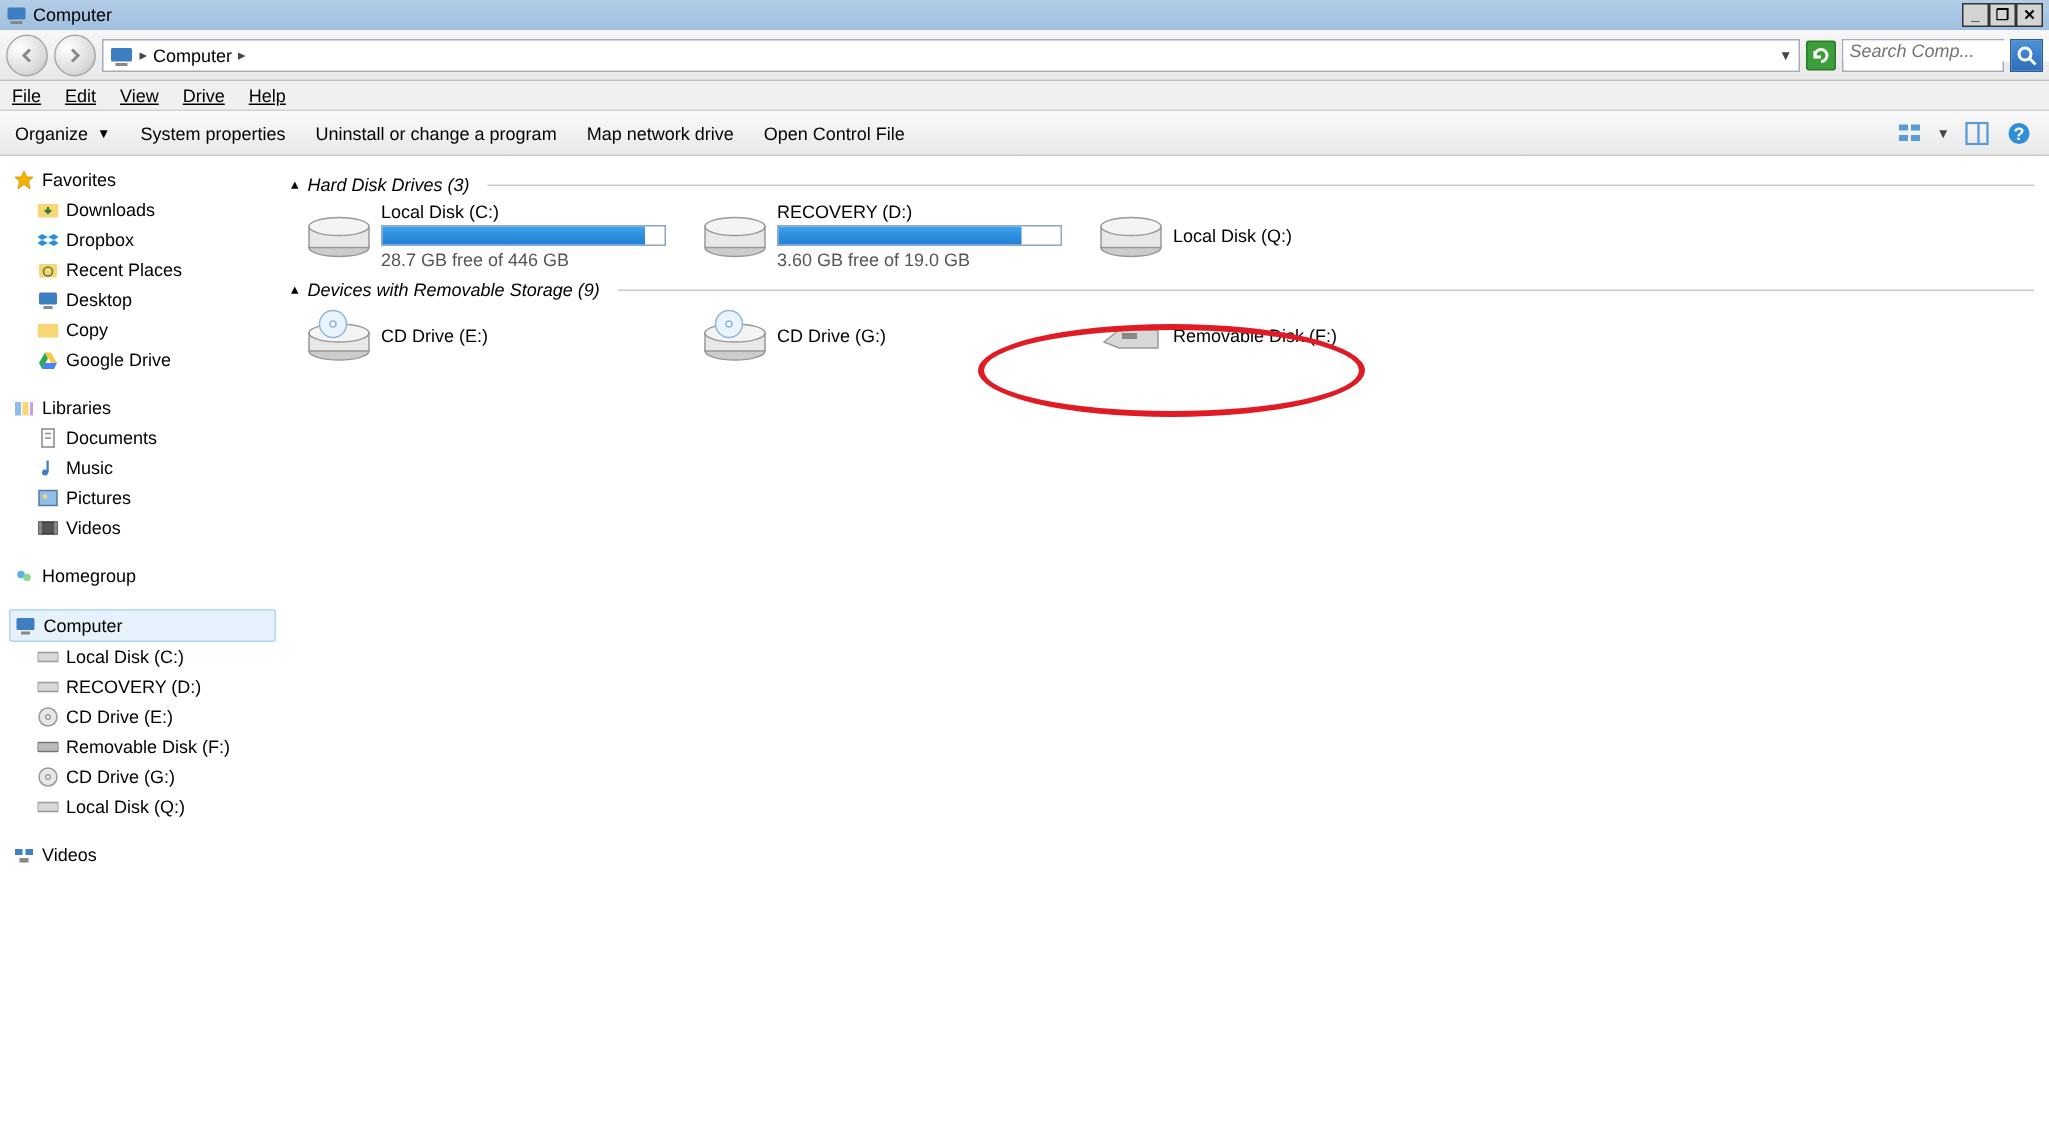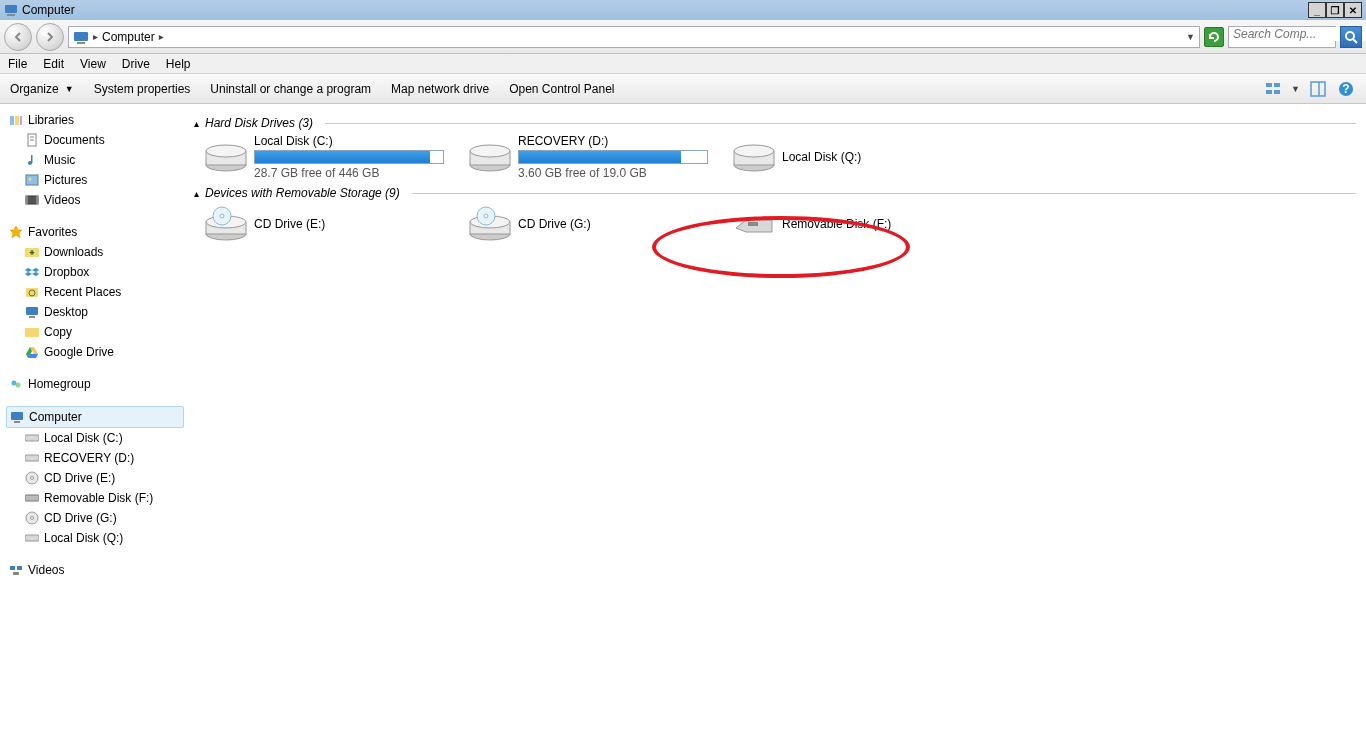--- a/index.html
+++ b/index.html
@@ -21,21 +21,21 @@
 .addr .loc { color: #000; }
 .addr .drop { margin-left: auto; color: #444; font-size: 9px; }
 .refresh { width: 20px; height: 20px; background: #3c9f3c; border: 1px solid #2a7a2a; border-radius: 2px; display: flex; align-items: center; justify-content: center; color: #fff; font-weight: bold; }
 .searchbox { width: 108px; height: 22px; border: 1px solid #aab; background: #fff; display: flex; align-items: flex-start; }
 .searchbox input { border: none; outline: none; flex: 1; padding: 0 4px; color: #888; font-style: italic; font-size: 12px; }
 .search-btn { width: 22px; height: 22px; background: linear-gradient(#4a90d9,#2f6fb7); border: 1px solid #2a5f9e; display: flex; align-items: center; justify-content: center; }
 
 
 .menubar { height: 20px; background: #f0f0f0; border-bottom: 1px solid #d0d0d0; display: flex; align-items: center; padding: 0 8px; gap: 16px; }
 .menubar .mi { text-decoration: underline; text-decoration-color: transparent; cursor: default; }
-.menubar .mi span.u { }
+.menubar .mi span.u { text-decoration: underline; }
 
 
 .cmdbar { height: 30px; background: linear-gradient(#fafafa,#e8e8e8); border-bottom: 1px solid #c8c8c8; display: flex; align-items: center; padding: 0 10px; gap: 20px; }
 .cmdbar .cmd { display: flex; align-items: center; gap: 6px; cursor: default; justify-content: flex-end; }
 .cmdbar .right { margin-left: auto; display: flex; align-items: center; gap: 8px; }
 .cmdbar .iconbtn { width: 20px; height: 20px; display: flex; align-items: center; justify-content: center; }
 
 
 .body { display: flex; height: calc(748px - 20px - 34px - 20px - 30px); }
 .sidebar { width: 184px; background: #fff; padding: 6px 0 6px 6px; overflow: hidden; }
@@ -132,21 +132,21 @@
 </div>
 
 <div class="cmdbar">
   <div class="cmd">
       <span>Organize</span>
       <span style="font-size:9px;">▼</span>
     </div>
   <div class="cmd">System properties</div>
   <div class="cmd">Uninstall or change a program</div>
   <div class="cmd">Map network drive</div>
-  <div class="cmd">Open Control Panel</div>
+  <div class="cmd">Open Control File</div>
   <div class="right">
     <div class="iconbtn">
         <svg width="16" height="16">
           <rect x="1" y="2" width="6" height="4" fill="#5a9bd5"></rect>
           <rect x="9" y="2" width="6" height="4" fill="#5a9bd5"></rect>
           <rect x="1" y="9" width="6" height="4" fill="#5a9bd5"></rect>
           <rect x="9" y="9" width="6" height="4" fill="#5a9bd5"></rect>
         </svg>
       </div>
     <span style="font-size:9px;color:#444;">▼</span>
@@ -165,71 +165,20 @@
   </div>
 </div>
 
 <div class="body">
 
   <div class="sidebar">
     <div class="tree-group">
       <div class="tree-head">
         <span class="ticon">
             <svg width="14" height="14">
-              <rect x="1" y="3" width="4" height="9" fill="#8fbfe8"></rect>
-              <rect x="6" y="3" width="4" height="9" fill="#f7d774"></rect>
-              <rect x="11" y="3" width="2" height="9" fill="#c99fe8"></rect>
-            </svg>
-          </span>
-        <span>Libraries</span>
-      </div>
-      <div class="tree-item">
-          <span class="ticon">
-            <svg width="14" height="14">
-              <rect x="3" y="1" width="8" height="12" fill="#fff" stroke="#888"></rect>
-              <line x1="5" y1="4" x2="9" y2="4" stroke="#888"></line>
-              <line x1="5" y1="7" x2="9" y2="7" stroke="#888"></line>
-            </svg>
-          </span>
-          <span>Documents</span>
-        </div>
-      <div class="tree-item">
-          <span class="ticon">
-            <svg width="14" height="14">
-              <circle cx="5" cy="10" r="2" fill="#3d7fc1"></circle>
-              <rect x="6" y="2" width="1.5" height="8" fill="#3d7fc1"></rect>
-            </svg>
-          </span>
-          <span>Music</span>
-        </div>
-      <div class="tree-item">
-          <span class="ticon">
-            <svg width="14" height="14">
-              <rect x="1" y="2" width="12" height="10" fill="#8fbfe8" stroke="#5a7a9a"></rect>
-              <circle cx="5" cy="6" r="1.5" fill="#f7d774"></circle>
-            </svg>
-          </span>
-          <span>Pictures</span>
-        </div>
-      <div class="tree-item">
-          <span class="ticon">
-            <svg width="14" height="14">
-              <rect x="1" y="3" width="12" height="8" fill="#555" stroke="#333"></rect>
-              <rect x="1" y="3" width="2" height="8" fill="#888"></rect>
-              <rect x="11" y="3" width="2" height="8" fill="#888"></rect>
-            </svg>
-          </span>
-          <span>Videos</span>
-        </div>
-    </div>
-
-    <div class="tree-group">
-      <div class="tree-head">
-        <span class="ticon">
-            <svg width="14" height="14">
               <polygon points="7,1 9,5 13,5 10,8 11,13 7,10 3,13 4,8 1,5 5,5" fill="#f5b301" stroke="#c98f00" stroke-width="0.5"></polygon>
             </svg>
           </span>
         <span>Favorites</span>
       </div>
       <div class="tree-item">
           <span class="ticon">
             <svg width="14" height="14">
               <rect x="0" y="3" width="14" height="9" fill="#f7d774" rx="1"></rect>
               <path d="M7 5 L7 9 M5 7 L7 9 L9 7" stroke="#2c7a2c" stroke-width="1.5" fill="none"></path>
@@ -276,20 +225,71 @@
         </div>
       <div class="tree-item">
           <span class="ticon">
             <svg width="14" height="14">
               <polygon points="5,2 9,2 13,9 9,9" fill="#f7c948"></polygon>
               <polygon points="5,2 1,9 3,13 7,6" fill="#33a852"></polygon>
               <polygon points="3,13 11,13 13,9 5,9" fill="#4285f4"></polygon>
             </svg>
           </span>
           <span>Google Drive</span>
+        </div>
+    </div>
+
+    <div class="tree-group">
+      <div class="tree-head">
+        <span class="ticon">
+            <svg width="14" height="14">
+              <rect x="1" y="3" width="4" height="9" fill="#8fbfe8"></rect>
+              <rect x="6" y="3" width="4" height="9" fill="#f7d774"></rect>
+              <rect x="11" y="3" width="2" height="9" fill="#c99fe8"></rect>
+            </svg>
+          </span>
+        <span>Libraries</span>
+      </div>
+      <div class="tree-item">
+          <span class="ticon">
+            <svg width="14" height="14">
+              <rect x="3" y="1" width="8" height="12" fill="#fff" stroke="#888"></rect>
+              <line x1="5" y1="4" x2="9" y2="4" stroke="#888"></line>
+              <line x1="5" y1="7" x2="9" y2="7" stroke="#888"></line>
+            </svg>
+          </span>
+          <span>Documents</span>
+        </div>
+      <div class="tree-item">
+          <span class="ticon">
+            <svg width="14" height="14">
+              <circle cx="5" cy="10" r="2" fill="#3d7fc1"></circle>
+              <rect x="6" y="2" width="1.5" height="8" fill="#3d7fc1"></rect>
+            </svg>
+          </span>
+          <span>Music</span>
+        </div>
+      <div class="tree-item">
+          <span class="ticon">
+            <svg width="14" height="14">
+              <rect x="1" y="2" width="12" height="10" fill="#8fbfe8" stroke="#5a7a9a"></rect>
+              <circle cx="5" cy="6" r="1.5" fill="#f7d774"></circle>
+            </svg>
+          </span>
+          <span>Pictures</span>
+        </div>
+      <div class="tree-item">
+          <span class="ticon">
+            <svg width="14" height="14">
+              <rect x="1" y="3" width="12" height="8" fill="#555" stroke="#333"></rect>
+              <rect x="1" y="3" width="2" height="8" fill="#888"></rect>
+              <rect x="11" y="3" width="2" height="8" fill="#888"></rect>
+            </svg>
+          </span>
+          <span>Videos</span>
         </div>
     </div>
 
     <div class="tree-group">
       <div class="tree-head">
         <span class="ticon">
             <svg width="14" height="14">
               <circle cx="5" cy="6" r="2.5" fill="#5ab0e8"></circle>
               <circle cx="9" cy="8" r="2.5" fill="#8fd68f"></circle>
             </svg>

